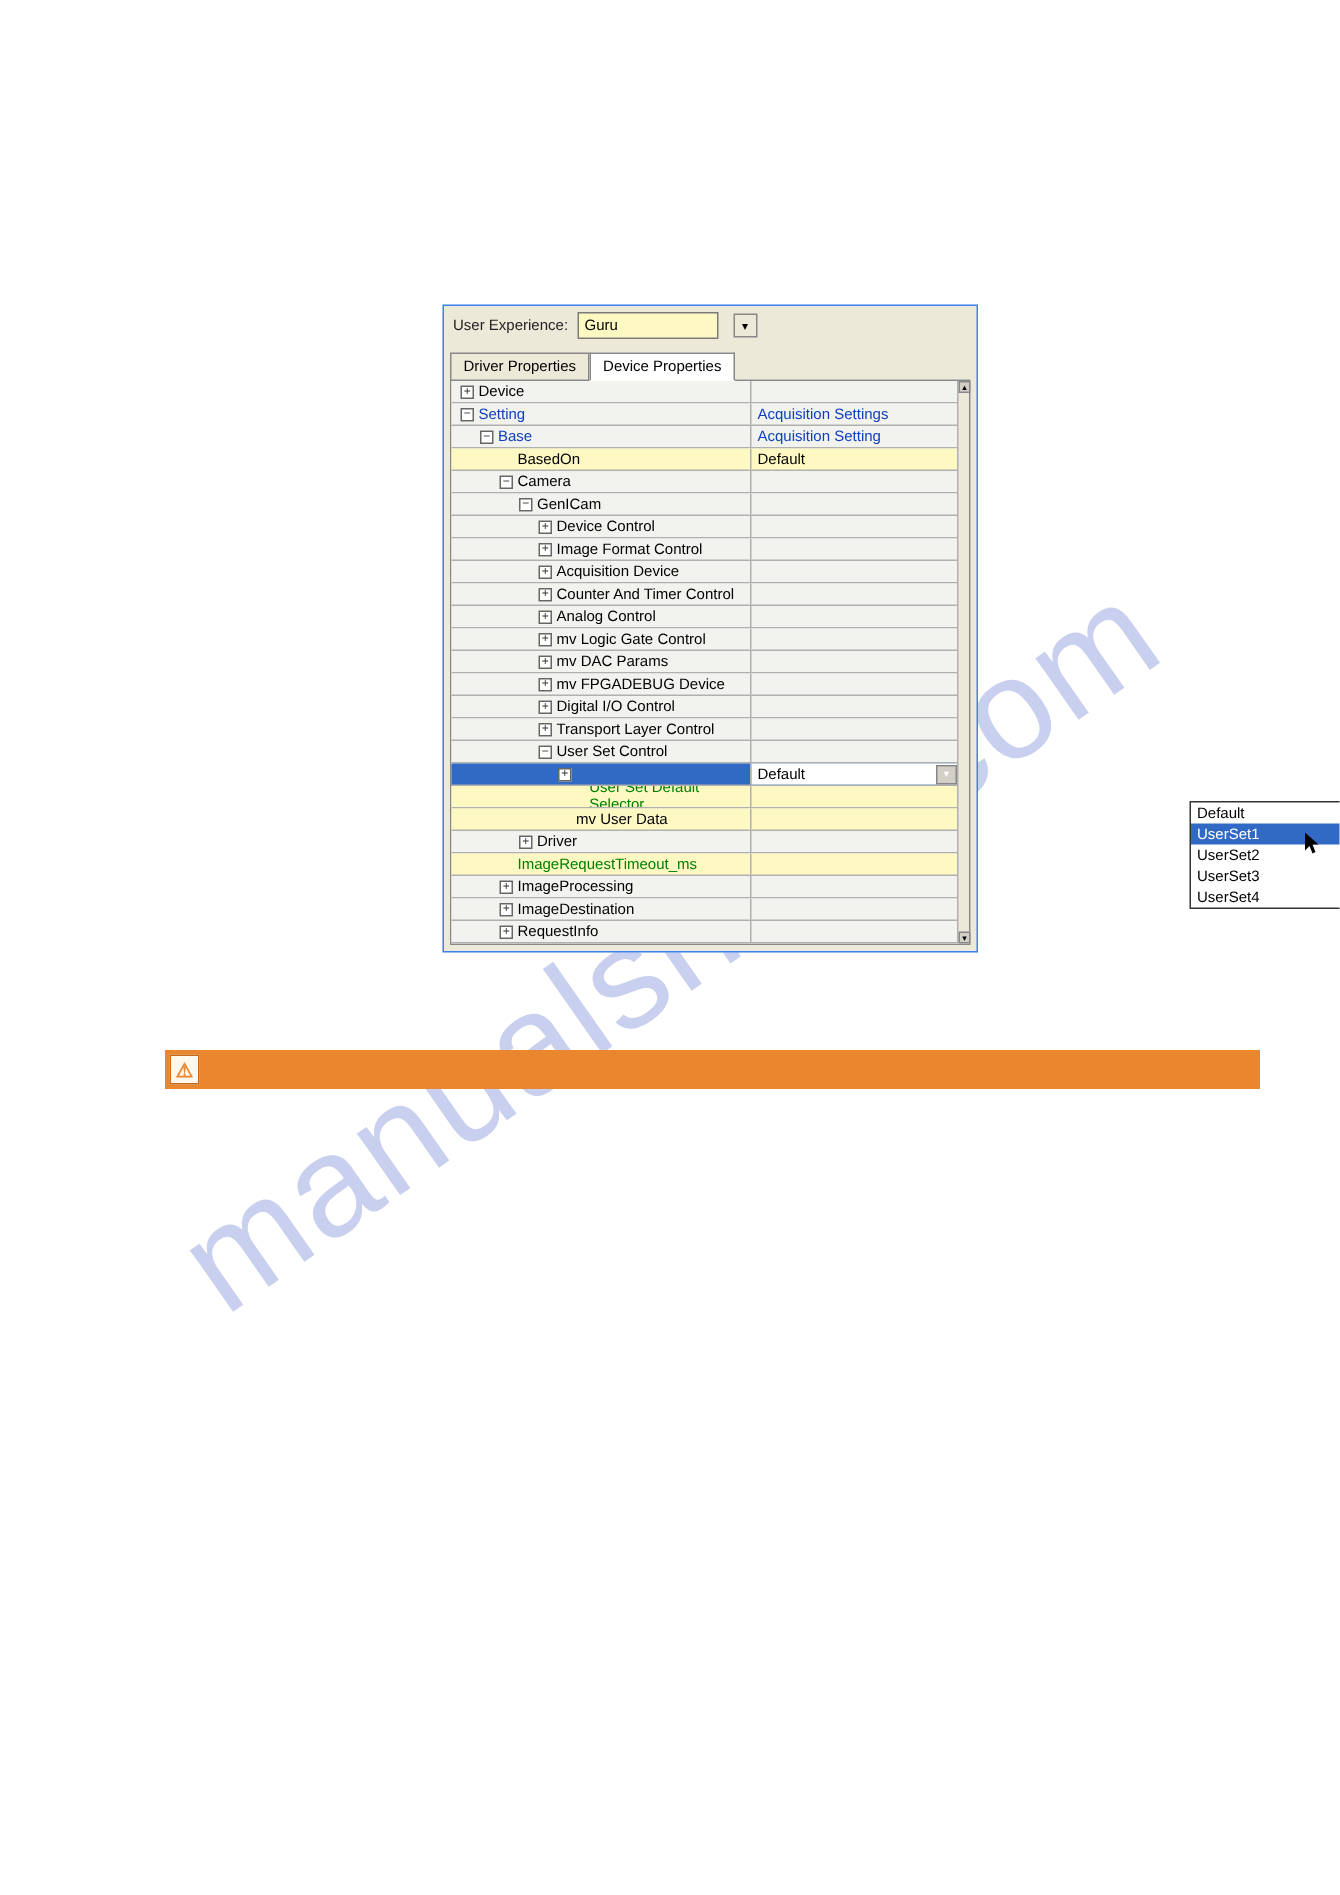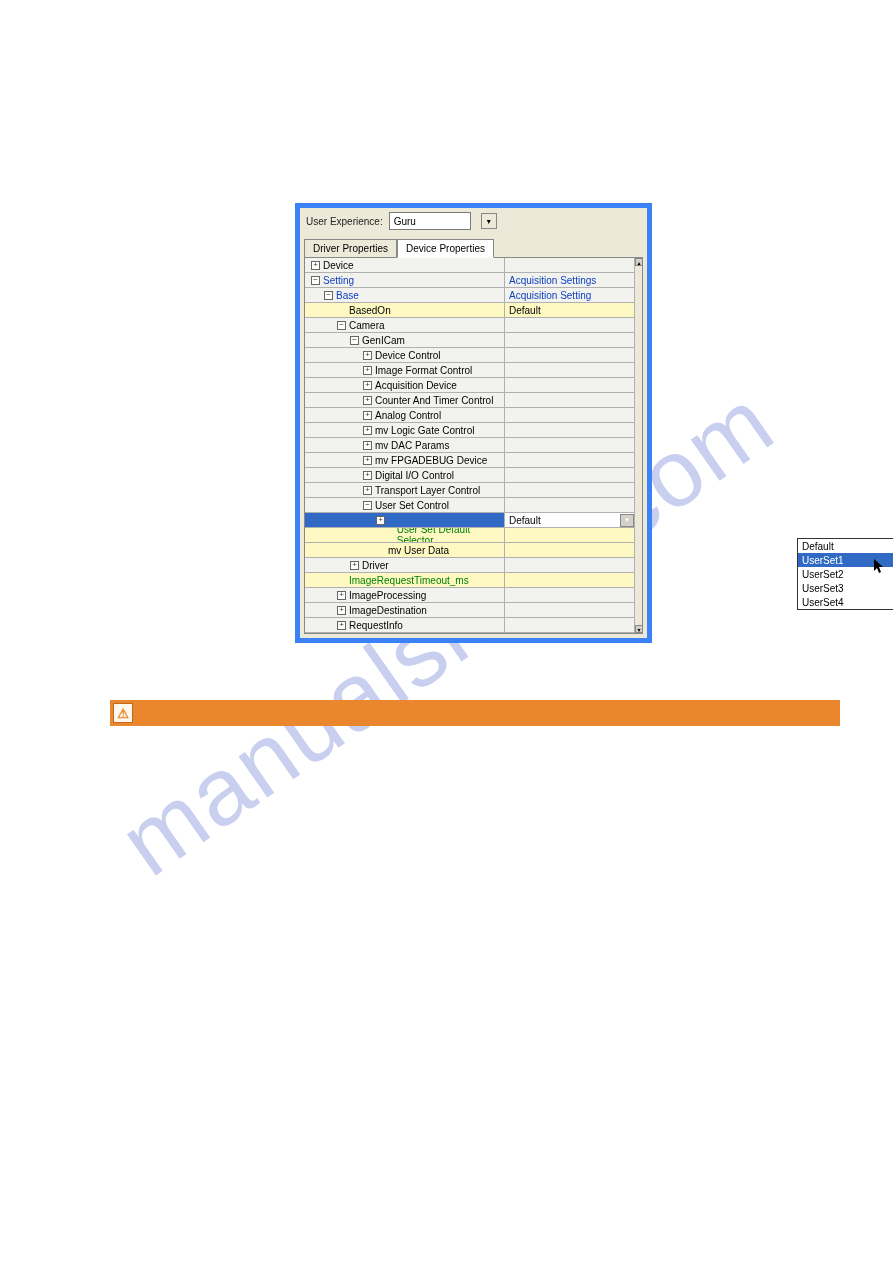--- a/index.html
+++ b/index.html
@@ -27,37 +27,37 @@
   .page-content {
     position: relative;
     z-index: 2;
   }
   .screenshot-container {
     position: absolute;
     left: 295px;
     top: 203px;
     width: 357px;
     background: #ece9d8;
-    border: 5px solid #3b82f6;
+    border: 1px solid #3b82f6;
     font-size: 10px;
   }
   .ux-row {
     display: flex;
     align-items: center;
     padding: 4px 6px;
     gap: 6px;
   }
   .ux-label { color: #222; }
   .ux-select {
     display: flex;
     align-items: center;
-    background: #ffffff;
+    background: #fef9c3;
     border: 1px solid #7a7a7a;
     height: 18px;
-    width: 82px;
+    width: 94px;
     padding: 0 4px;
     font-size: 10px;
   }
   .ux-select-text { flex: 1; }
   .ux-select-btn {
     width: 16px;
     height: 16px;
     background: #ece9d8;
     border: 1px solid #888;
     display: flex;

